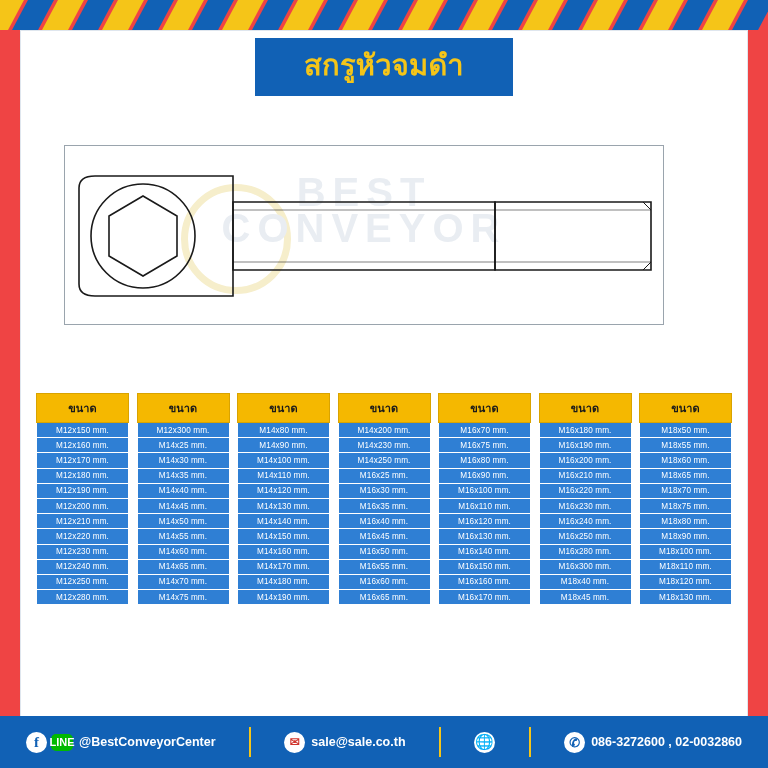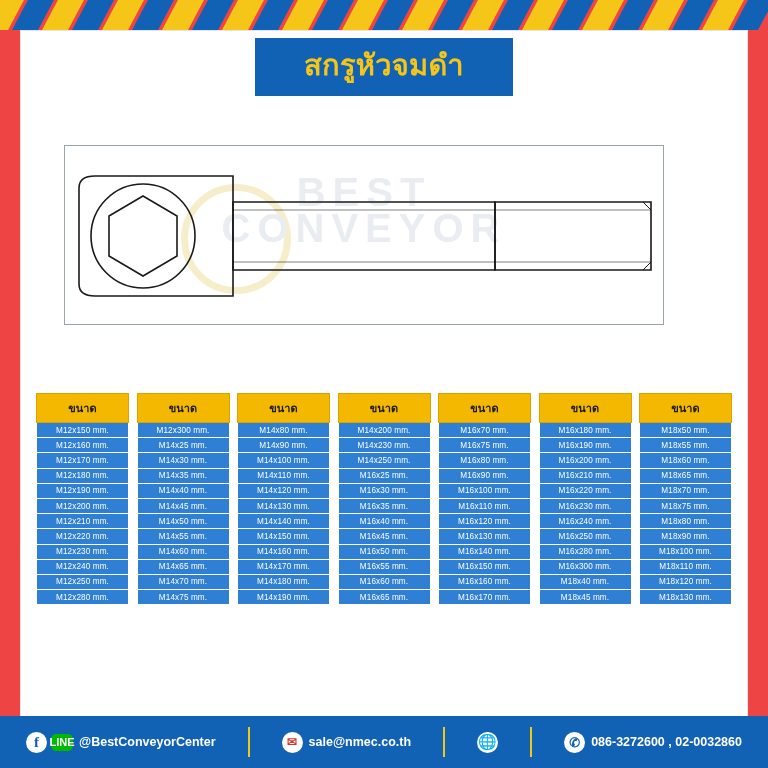--- a/index.html
+++ b/index.html
@@ -348,21 +348,21 @@
       </span>
       <span>@BestConveyorCenter</span>
     </div>
 
     <div class="f-spacer"></div>
     <div class="f-sep"></div>
     <div class="f-spacer"></div>
 
     <div class="f-item">
       <span class="ico mail">✉</span>
-      <span>sale@nmec.co.th</span>
+      <span>sale@sale.co.th</span>
     </div>
 
     <div class="f-spacer"></div>
     <div class="f-sep"></div>
     <div class="f-spacer"></div>
 
     <div class="f-item">
       <span class="ico globe">🌐</span>
     </div>
 

